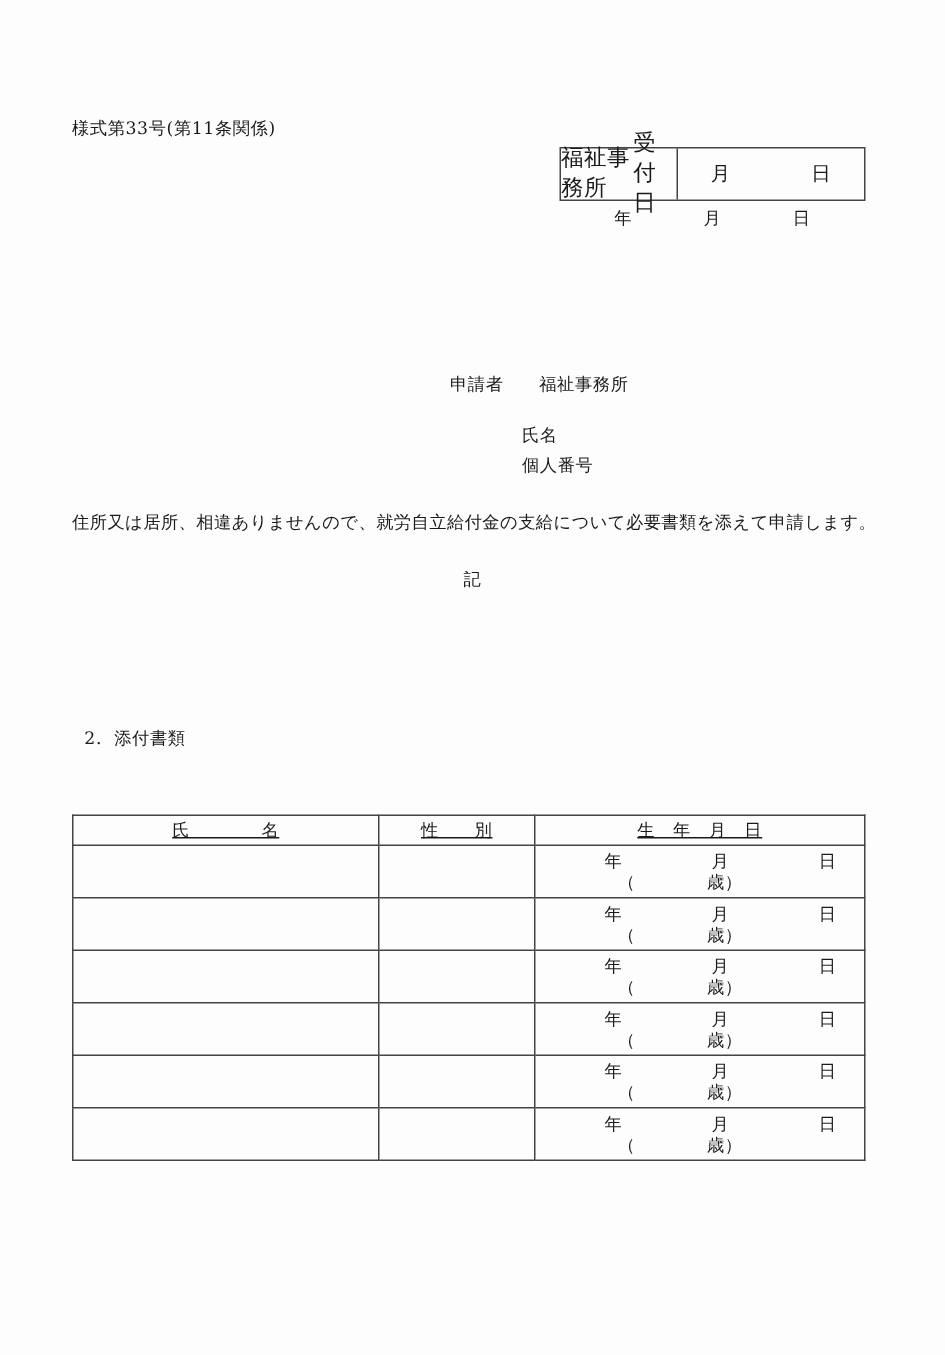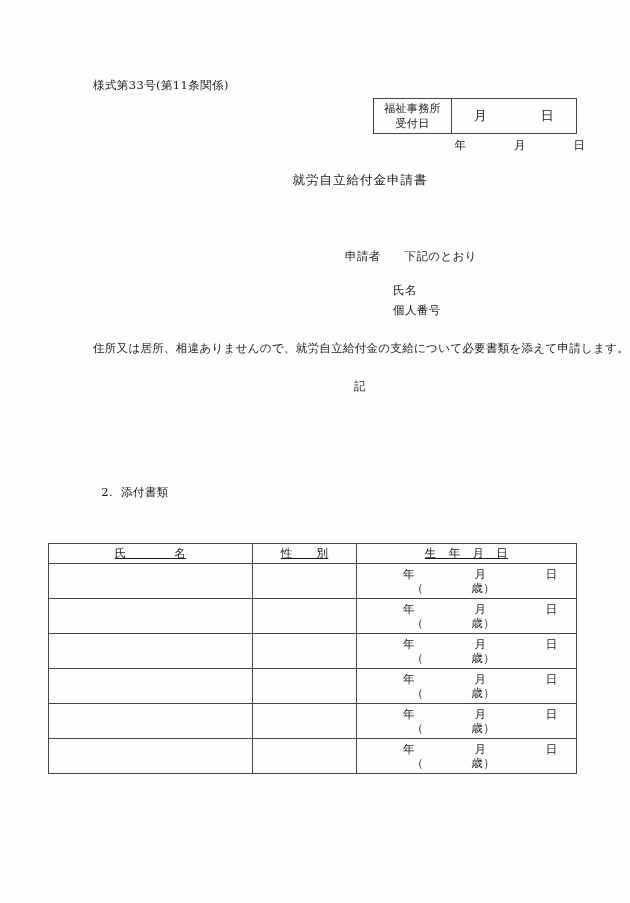--- a/index.html
+++ b/index.html
@@ -19,21 +19,20 @@
     overflow: hidden;
   }
 
   
   .t {
     position: absolute;
     white-space: pre;
     font-size: 11.5px;
     line-height: 1.25;
     letter-spacing: 0.4px;
-    margin-left: 45px;
   }
 
   
   #form-no {
     left: 48px;
     top: 78px;
     font-size: 11.5px;
   }
 
   
@@ -45,24 +44,24 @@
     height: 36px;
     border: 1px solid #444;
     box-sizing: border-box;
     display: flex;
   }
   #receipt-label {
     width: 78px;
     border-right: 1px solid #444;
     box-sizing: border-box;
     display: flex;
-    flex-direction: column;
+    flex-direction: row;
     align-items: center;
     justify-content: center;
-    font-size: 11px;
+    font-size: 15px;
     line-height: 1.35;
     letter-spacing: 0.3px;
     font-family: Liberation Serif, serif;
   }
   #receipt-label span { display: block; }
   #receipt-value {
     flex: 1;
     display: flex;
     align-items: center;
     justify-content: center;
@@ -181,24 +180,23 @@
   <div id="receipt-box">
     <div id="receipt-label">
       <span>福祉事務所</span>
       <span>受付日</span>
     </div>
     <div id="receipt-value">月　　　　日</div>
   </div>
 
   <div class="t" id="receipt-date-line">年　　　　月　　　　日</div>
 
-  <div class="t" id="doc-title">就労自立給付金申請書</div>
-
-
-  <div class="t" id="applicant-addr">申請者　　下記のとおり</div>
+
+
+  <div class="t" id="applicant-addr">申請者　　福祉事務所</div>
 
   <div class="t" id="applicant-name">氏名</div>
 
   <div class="t" id="applicant-mynum">個人番号</div>
 
   <div class="t" id="declaration">住所又は居所、相違ありませんので、就労自立給付金の支給について必要書類を添えて申請します。</div>
 
   <div class="t" id="ki-mark">記</div>
 
 

